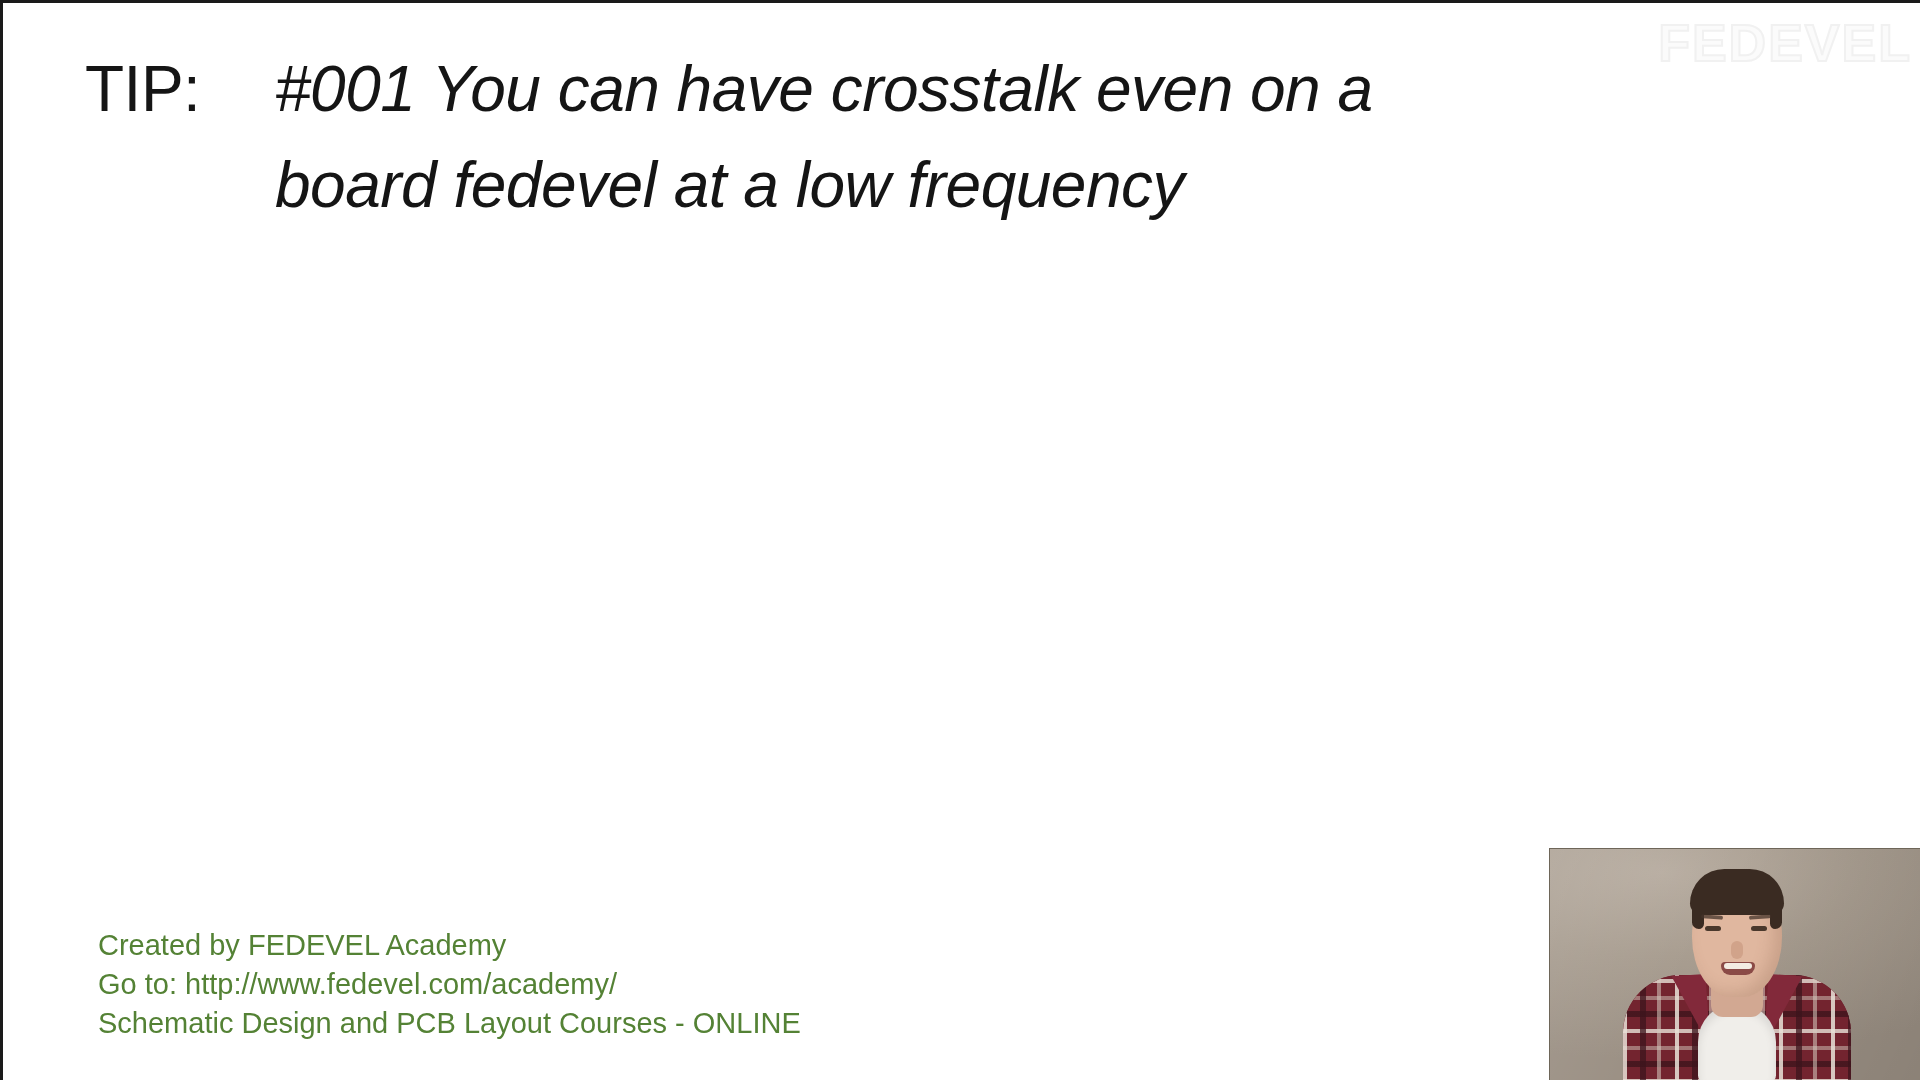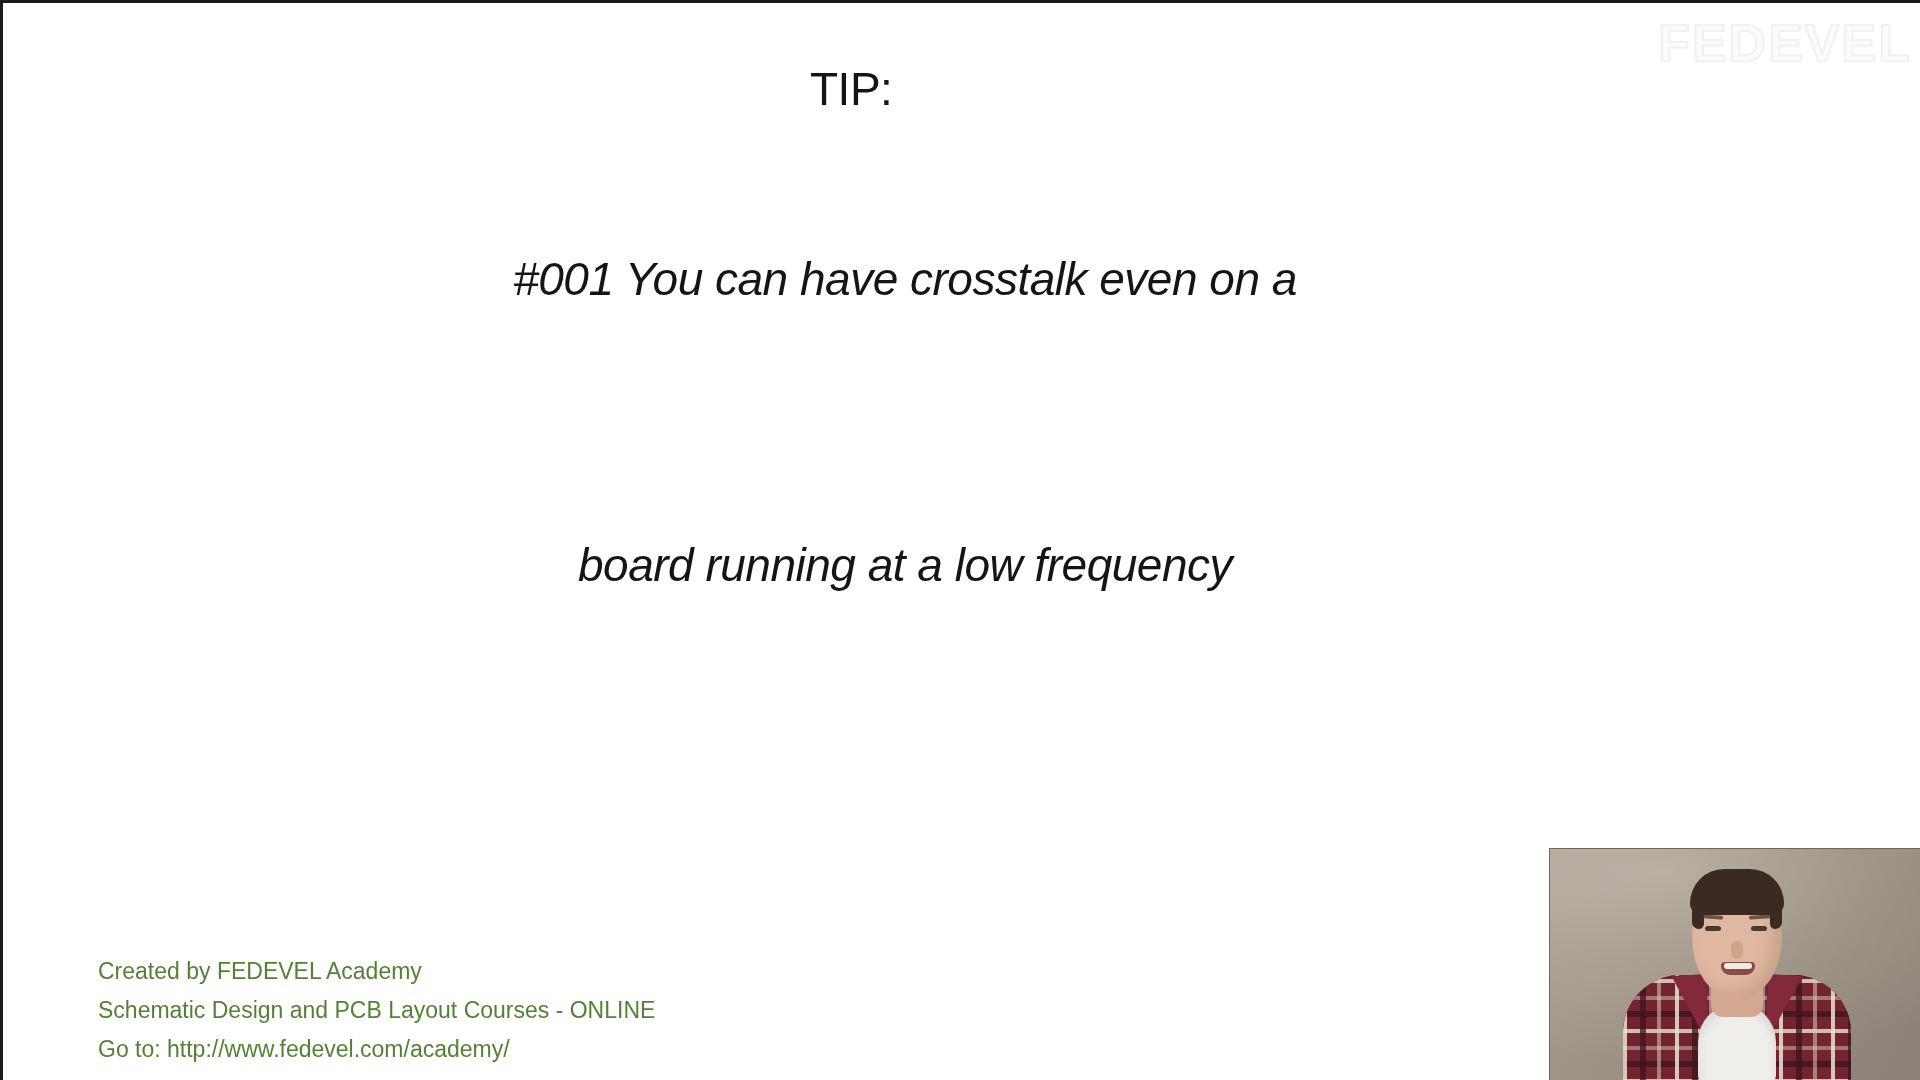--- a/index.html
+++ b/index.html
@@ -38,48 +38,47 @@
   
   #title-block {
     position: absolute;
     left: 82px;
     top: 38px;
     width: 1640px;
   }
   .title-row {
     display: flex;
     align-items: center;
-    font-size: 46px;
+    font-size: 64px;
     font-weight: 300;
     color: #151515;
     line-height: 96px;
     letter-spacing: -0.5px;
     white-space: nowrap;
-    flex-direction: column;
   }
   #title-label {
     width: 190px;
     flex: 0 0 190px;
   }
   #title-line1, #title-line2 {
     flex: 1 1 auto;
     font-style: italic;
   }
   .title-row.second #title-spacer {
     width: 190px;
     flex: 0 0 190px;
   }
 
   
   #credits {
     position: absolute;
     left: 95px;
-    top: 949px;
+    top: 923px;
     color: #548235;
-    font-size: 23px;
+    font-size: 29px;
     line-height: 39px;
     font-weight: 400;
     white-space: nowrap;
   }
   #credits div { display: block; }
 
   
   #webcam {
     position: absolute;
     left: 1546px;
@@ -273,28 +272,28 @@
 
   <div id="watermark">FEDEVEL</div>
 
   <div id="title-block">
     <div class="title-row">
       <span id="title-label">TIP:</span>
       <span id="title-line1">#001 You can have crosstalk even on a</span>
     </div>
     <div class="title-row second">
       <span id="title-spacer"></span>
-      <span id="title-line2">board running at a low frequency</span>
+      <span id="title-line2">board fedevel at a low frequency</span>
     </div>
   </div>
 
   <div id="credits">
     <div>Created by FEDEVEL Academy</div>
+    <div>Go to: http://www.fedevel.com/academy/</div>
     <div>Schematic Design and PCB Layout Courses - ONLINE</div>
-    <div>Go to: http://www.fedevel.com/academy/</div>
   </div>
 
   <div id="webcam">
     <div class="wall"></div>
     <div class="wall-shade"></div>
 
     <div id="person">
       <div id="torso">
         <div id="plaid"></div>
       </div>

